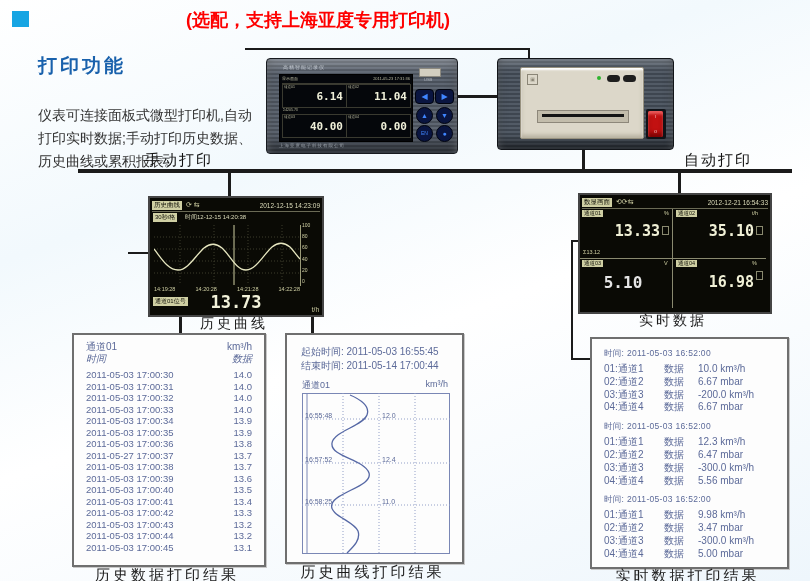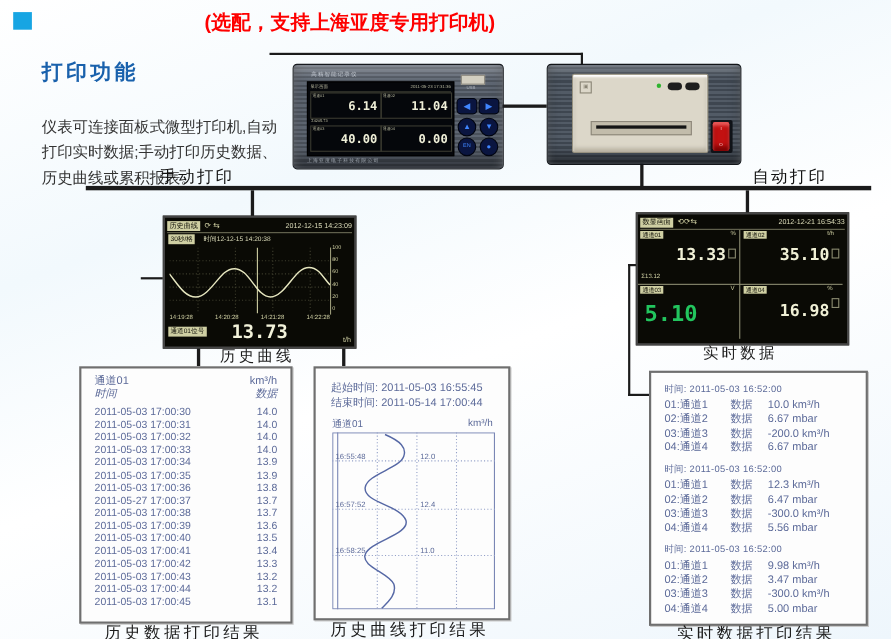--- a/index.html
+++ b/index.html
@@ -226,21 +226,21 @@
       <span class="chip">通道02</span>
     </div>
     <div class="abs" style="left:172px;top:15px;font-size:5.5px;color:#cfcfa3;">t/h</div>
     <div class="abs" style="left:98px;top:27px;width:76px;text-align:right;font-size:15px;font-weight:bold;color:#f0f0d6;font-family:'DejaVu Sans Mono',monospace;">35.10</div>
     <div class="abs" style="left:176px;top:31px;width:5px;height:7px;border:1px solid #8a8a70;"></div>
 
     <div class="abs" style="left:2px;top:65px;font-size:5.5px;">
       <span class="chip">通道03</span>
     </div>
     <div class="abs" style="left:84px;top:65px;font-size:5.5px;color:#cfcfa3;">V</div>
-    <div class="abs" style="left:6px;top:78px;width:74px;text-align:left;font-size:20px;font-weight:bold;color:#22c55e;font-family:'DejaVu Sans Mono',monospace;">5.10</div>
+    <div class="abs" style="left:6px;top:78px;width:74px;text-align:center;font-size:16px;font-weight:bold;color:#e5e5e5;font-family:'DejaVu Sans Mono',monospace;">5.10</div>
 
     <div class="abs" style="left:96px;top:65px;font-size:5.5px;">
       <span class="chip">通道04</span>
     </div>
     <div class="abs" style="left:172px;top:65px;font-size:5.5px;color:#cfcfa3;">%</div>
     <div class="abs" style="left:98px;top:78px;width:76px;text-align:right;font-size:15px;font-weight:bold;color:#f0f0d6;font-family:'DejaVu Sans Mono',monospace;">16.98</div>
     <div class="abs" style="left:176px;top:76px;width:5px;height:7px;border:1px solid #8a8a70;"></div>
   </div>
   <div class="abs caption" style="left:578px;top:312px;width:190px;">实时数据</div>
 

